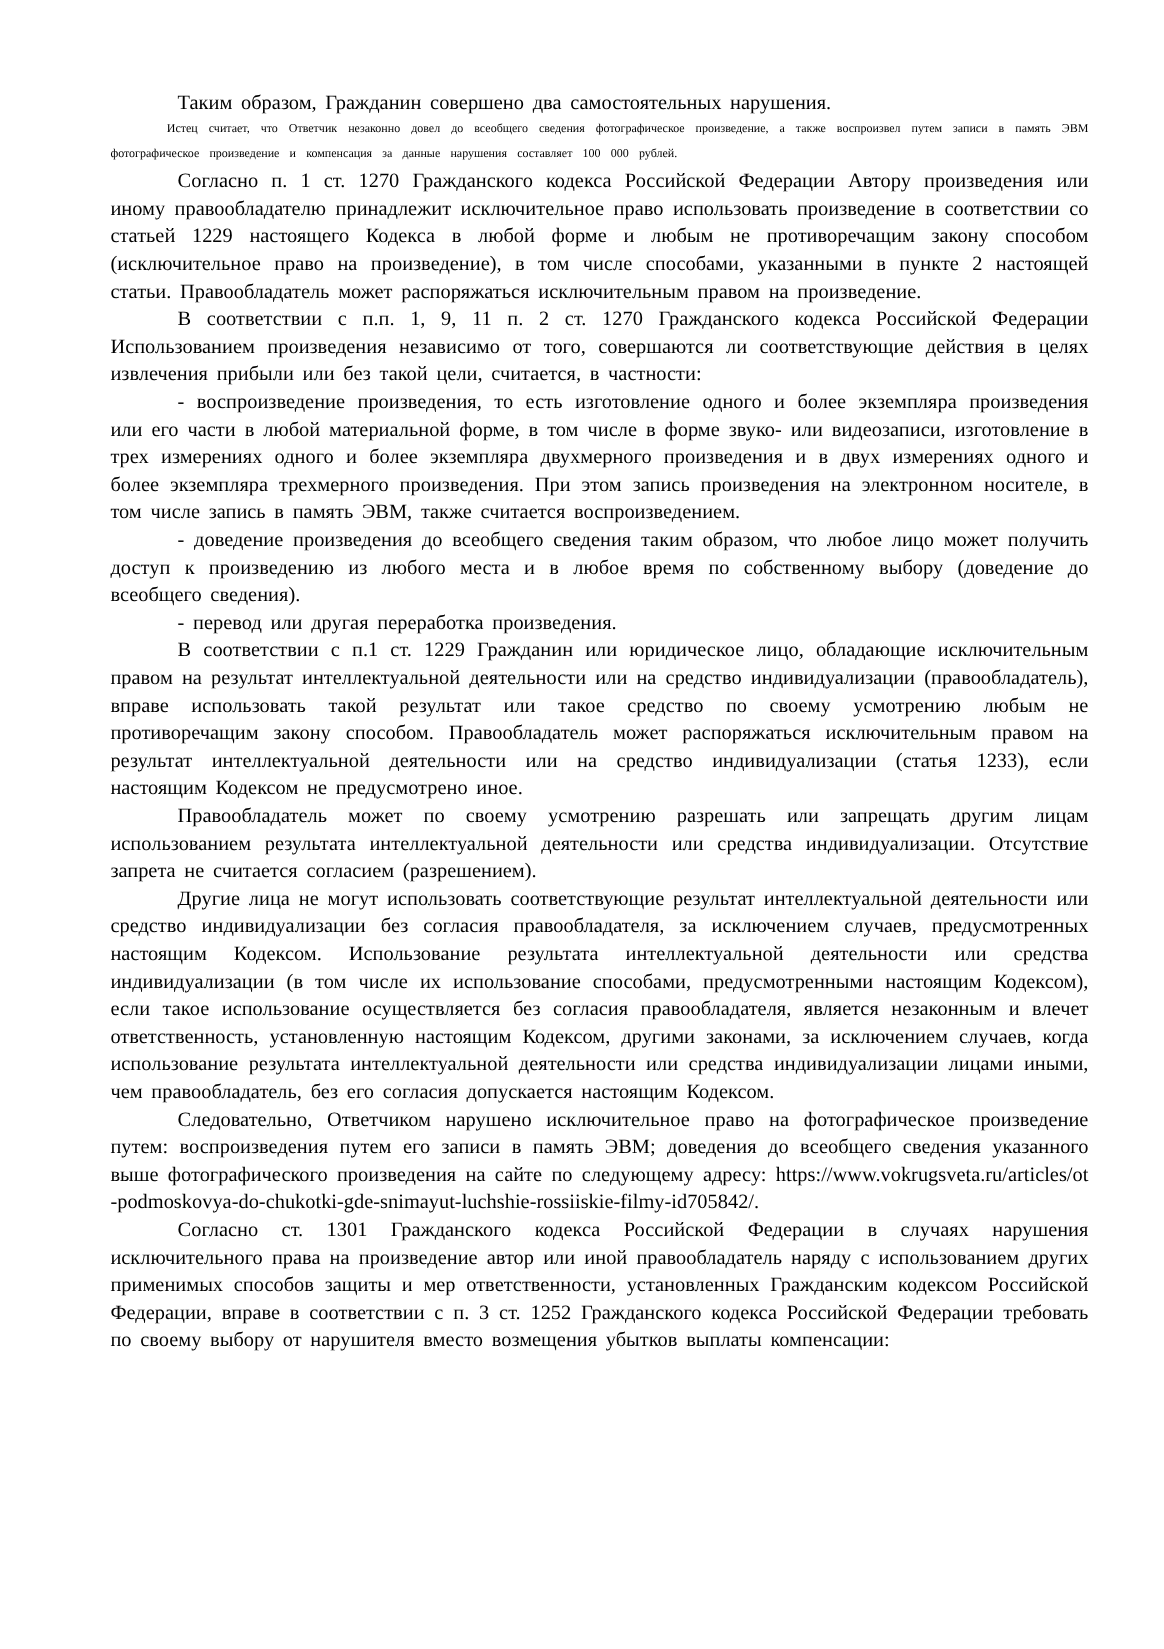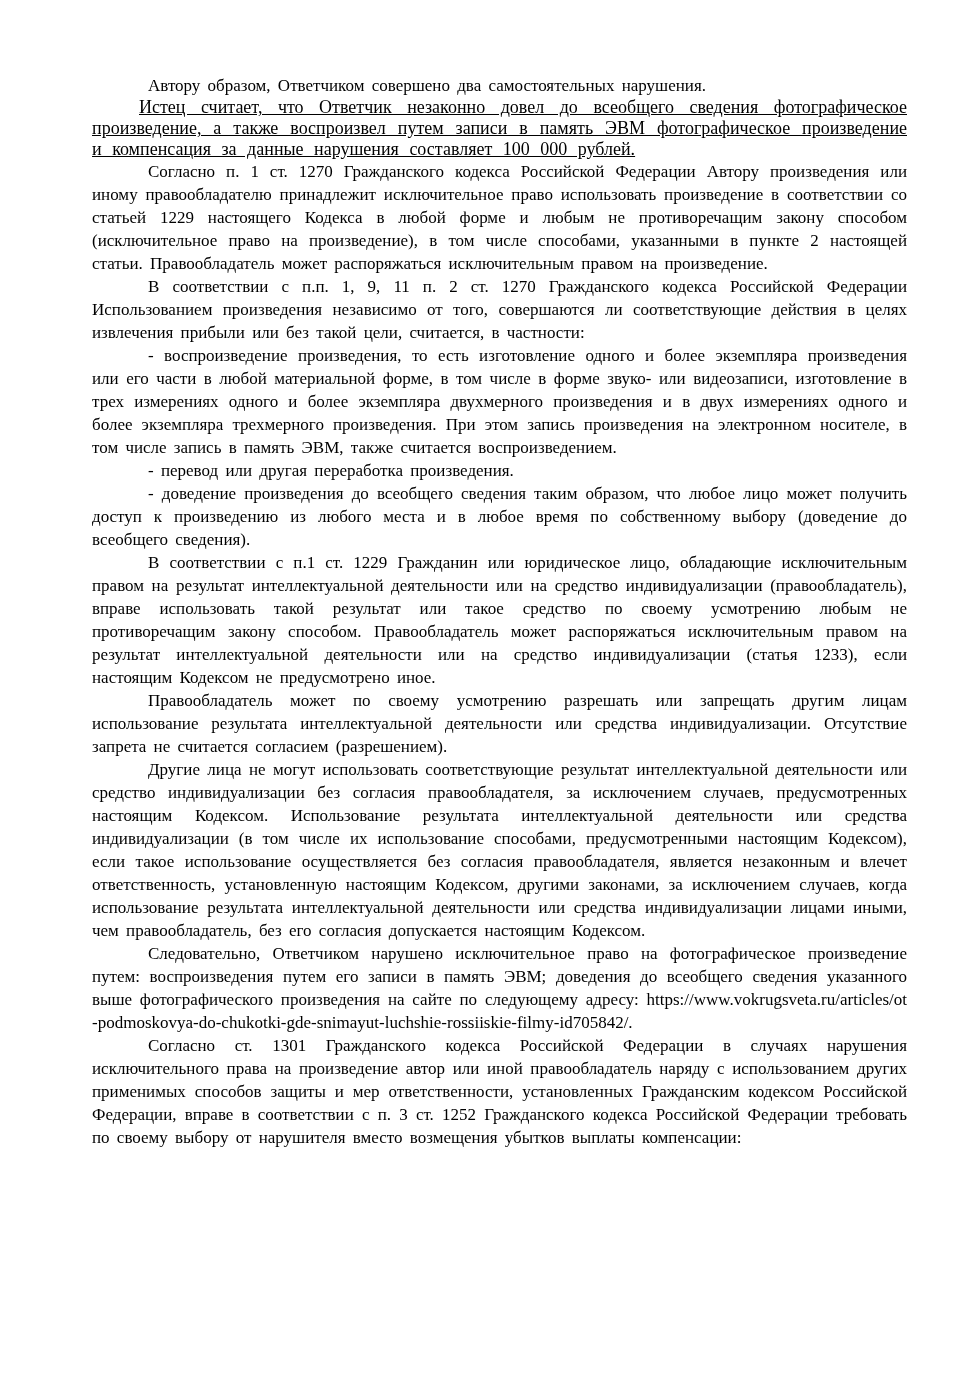--- a/index.html
+++ b/index.html
@@ -24,44 +24,43 @@
   p.para {
     margin: 0;
     font-size: 17px;
     line-height: 23px;
     text-align: justify;
     text-indent: 56px;
     word-spacing: 3px;
     color: #000000;
   }
   p.para.small {
-    font-size: 18px;
+    font-size: 10px;
     line-height: 21px;
     text-indent: 47px;
     word-spacing: 6px;
-    text-decoration: underline;
   }
   span.u {
   }
   span.url {
     overflow-wrap: break-word;
     word-break: break-all;
   }
 </style>
 </head>
 <body>
 
 <div class="page">
   <div class="doc">
-      <p class="para"><span>Автору образом, Ответчиком совершено два самостоятельных нарушения.</span></p>
+      <p class="para"><span>Таким образом, Гражданин совершено два самостоятельных нарушения.</span></p>
       <p class="para small"><span>Истец считает, что Ответчик незаконно довел до всеобщего сведения фотографическое произведение, а также воспроизвел путем записи в память ЭВМ фотографическое произведение и компенсация за данные нарушения составляет 100 000 рублей.</span></p>
       <p class="para"><span>Согласно п. 1 ст. 1270 Гражданского кодекса Российской Федерации </span><span class="u">Автору произведения или иному правообладателю принадлежит исключительное право использовать произведение в соответствии со статьей 1229 настоящего Кодекса в любой форме и любым не противоречащим закону способом (исключительное право на произведение)</span><span>, в том числе способами, указанными в пункте 2 настоящей статьи. Правообладатель может распоряжаться исключительным правом на произведение.</span></p>
       <p class="para"><span>В соответствии с п.п. 1, 9, 11 п. 2 ст. 1270 Гражданского кодекса Российской Федерации Использованием произведения независимо от того, совершаются ли соответствующие действия в целях извлечения прибыли или без такой цели, считается, в частности:</span></p>
       <p class="para"><span>- воспроизведение произведения, то есть изготовление одного и более экземпляра произведения или его части в любой материальной форме, в том числе в форме звуко- или видеозаписи, изготовление в трех измерениях одного и более экземпляра двухмерного произведения и в двух измерениях одного и более экземпляра трехмерного произведения. При этом запись произведения на электронном носителе, в том числе запись в память ЭВМ, также считается воспроизведением.</span></p>
+      <p class="para"><span>- доведение произведения до всеобщего сведения таким образом, что любое лицо может получить доступ к произведению из любого места и в любое время по собственному выбору (доведение до всеобщего сведения).</span></p>
       <p class="para"><span>- перевод или другая переработка произведения.</span></p>
-      <p class="para"><span>- доведение произведения до всеобщего сведения таким образом, что любое лицо может получить доступ к произведению из любого места и в любое время по собственному выбору (доведение до всеобщего сведения).</span></p>
       <p class="para"><span>В соответствии с п.1 ст. 1229 Гражданин или юридическое лицо, обладающие исключительным правом на результат интеллектуальной деятельности или на средство индивидуализации (правообладатель), вправе использовать такой результат или такое средство по своему усмотрению любым не противоречащим закону способом. Правообладатель может распоряжаться исключительным правом на результат интеллектуальной деятельности или на средство индивидуализации (</span><span class="u">статья 1233</span><span>), если настоящим Кодексом не предусмотрено иное.</span></p>
-      <p class="para"><span>Правообладатель может по своему усмотрению разрешать или запрещать другим лицам использование результата интеллектуальной деятельности или средства индивидуализации. </span><span class="u">Отсутствие запрета не считается согласием (разрешением).</span></p>
+      <p class="para"><span>Правообладатель может по своему усмотрению разрешать или запрещать другим лицам использованием результата интеллектуальной деятельности или средства индивидуализации. </span><span class="u">Отсутствие запрета не считается согласием (разрешением).</span></p>
       <p class="para"><span>Другие лица не могут использовать соответствующие результат интеллектуальной деятельности или средство индивидуализации без согласия правообладателя, за исключением случаев, предусмотренных настоящим </span><span class="u">Кодексом</span><span>. Использование результата интеллектуальной деятельности или средства индивидуализации (в том числе их использование способами, предусмотренными настоящим Кодексом), если такое использование осуществляется без согласия правообладателя, является незаконным и влечет ответственность, установленную настоящим </span><span class="u">Кодексом</span><span>, другими </span><span class="u">законами</span><span>, за исключением случаев, когда использование результата интеллектуальной деятельности или средства индивидуализации лицами иными, чем правообладатель, без его согласия допускается настоящим Кодексом.</span></p>
       <p class="para"><span>Следовательно, Ответчиком нарушено исключительное право на фотографическое произведение путем: воспроизведения путем его записи в память ЭВМ; доведения до всеобщего сведения указанного выше фотографического произведения на сайте по следующему адресу: </span><span class="url">https://www.vokrugsveta.ru/articles/ot-podmoskovya-do-chukotki-gde-snimayut-luchshie-rossiiskie-filmy-id705842/.</span></p>
       <p class="para"><span>Согласно </span><span class="u">ст. 1301</span><span> Гражданского кодекса Российской Федерации в случаях нарушения исключительного права на произведение автор или иной правообладатель наряду с использованием других применимых способов защиты и мер ответственности, установленных Гражданским </span><span class="u">кодексом</span><span> Российской Федерации, вправе в соответствии с </span><span class="u">п. 3 ст. 1252</span><span> Гражданского кодекса Российской Федерации требовать по своему выбору от нарушителя вместо возмещения убытков выплаты компенсации:</span></p>
     </div>
 </div>
 
 </body></html>

